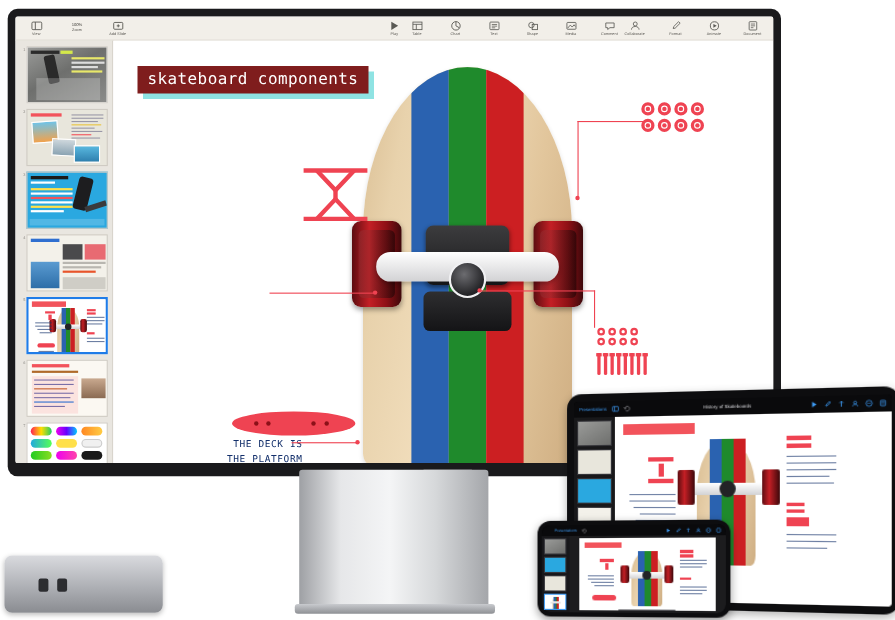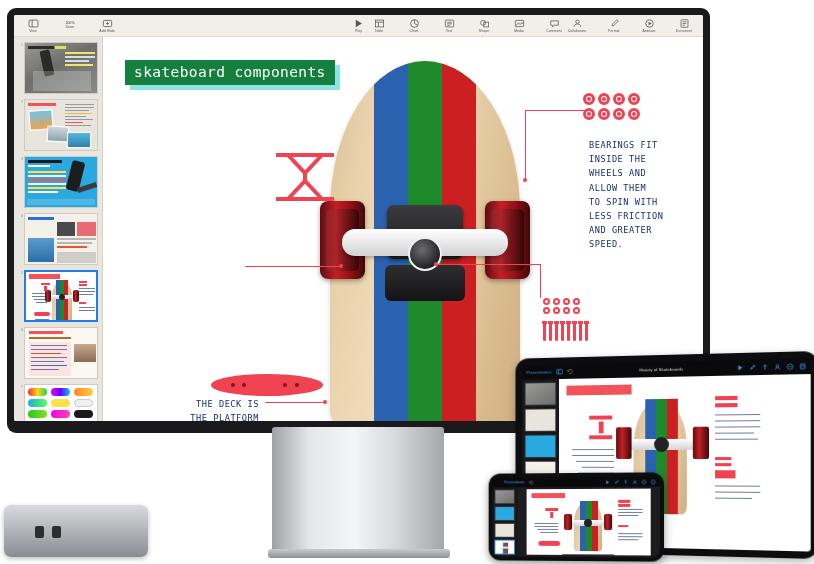--- a/index.html
+++ b/index.html
@@ -69,21 +69,21 @@
 
   
   .kn-canvas {
     position: absolute; left: 89px; top: 22px; right: 0; bottom: 0;
     background: #fbfbfb; overflow: hidden;
   }
   .slide { position: absolute; inset: 0; background: #ffffff; }
 
   .slide-title {
     position: absolute; left: 22px; top: 23px;
-    background: #15803d; color: #ffffff;
+    background: #7f1d1d; color: #ffffff;
     font-family: "DejaVu Sans Mono", monospace;
     font-size: 14.5px; letter-spacing: .4px;
     padding: 4px 9px 5px 9px;
     box-shadow: 5px 5px 0 #8fe3e3;
     white-space: nowrap;
   }
 
   .callout {
     position: absolute;
     font-family: "DejaVu Sans Mono", monospace;
@@ -614,31 +614,23 @@
           <div class="screw"></div>
         </div>
 
         <div class="deck-pill">
           <i style="left:20px"></i>
             <i style="left:31px"></i>
           <i style="left:72px"></i>
             <i style="left:84px"></i>
         </div>
 
-        <div class="callout" style="left:486px;top:101px;width:120px;">BEARINGS FIT
-INSIDE THE
-WHEELS AND
-ALLOW THEM
-TO SPIN WITH
-LESS FRICTION
-AND GREATER
-SPEED.</div>
         <div class="callout" style="left:444px;top:322px;width:140px;">THE SCREWS AND
 BOLTS ATTACH THE</div>
-        <div class="callout right-al" style="left:26px;top:360px;width:130px;">THE DECK IS
+        <div class="callout right-al" style="left:42px;top:360px;width:130px;">THE DECK IS
 THE PLATFORM</div>
 
         <div class="lead" style="left:142px;top:229px;width:96px;"></div>
         <div class="dot" style="left:236px;top:227px;"></div>
 
         <div class="lead" style="left:422px;top:73px;width:62px;"></div>
         <div class="lead lead v" style="left:422px;top:73px;width:1px;height:71px;"></div>
         <div class="dot" style="left:420px;top:141px;"></div>
 
         <div class="lead" style="left:334px;top:227px;width:104px;"></div>

